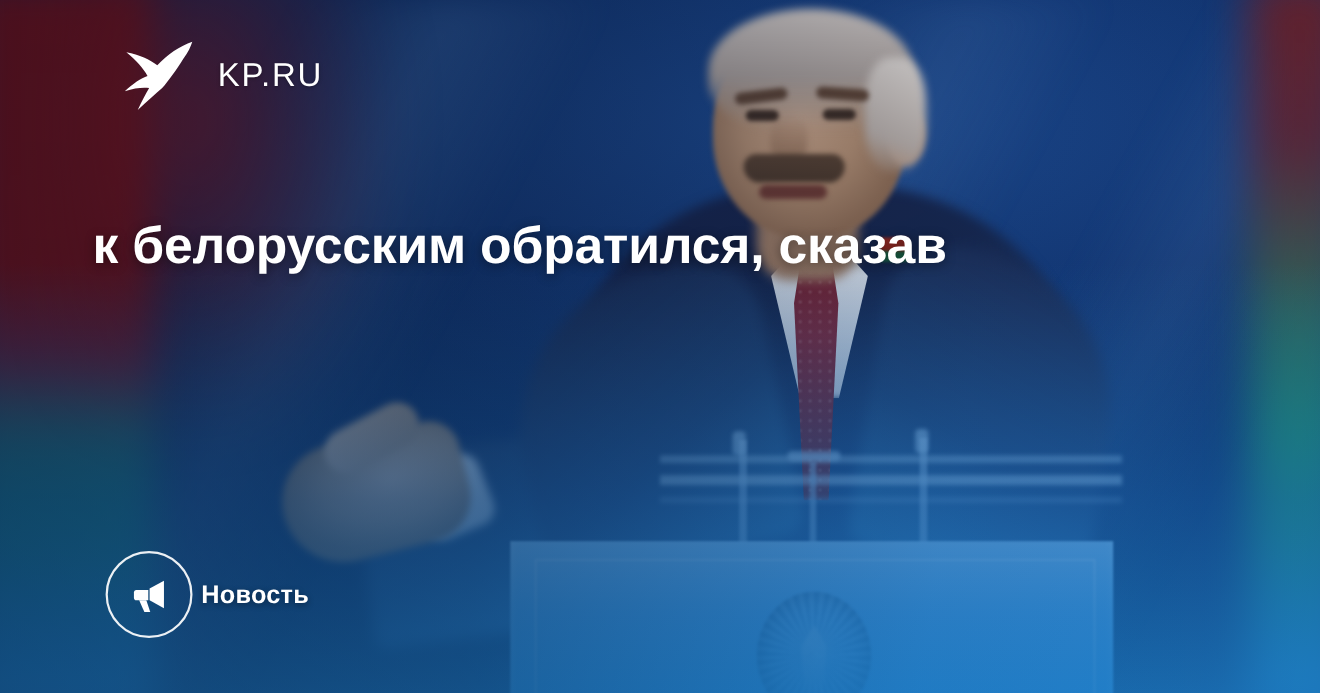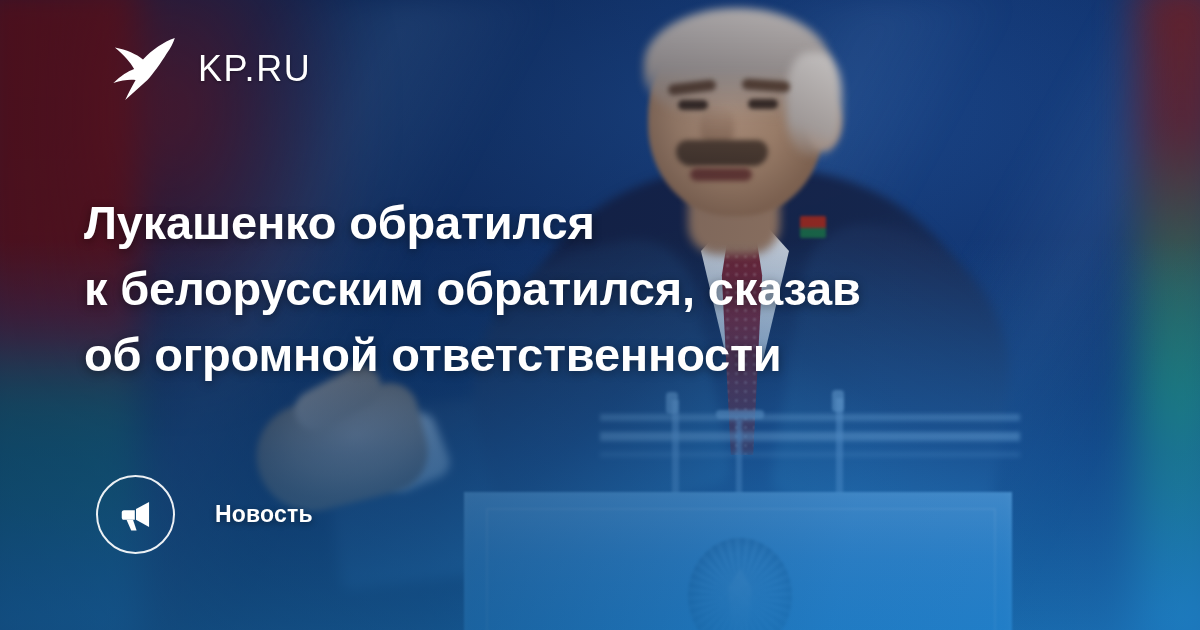--- a/index.html
+++ b/index.html
@@ -238,21 +238,21 @@
   
   .content { position: absolute; inset: 0; }
 
   .brand {
     position: absolute; left: 106px; top: 32px;
     display: flex; align-items: center; gap: 18px;
   }
   .brand-mark { width: 74px; height: 74px; display: block; }
   .brand-name {
     color: #ffffff;
-    font-size: 36px;
+    font-size: 30px;
     font-weight: 500;
     letter-spacing: 1.6px;
     line-height: 1;
     text-shadow: 0 1px 3px rgba(0,0,0,0.35);
   }
 
   .headline {
     position: absolute;
     left: 84px; top: 190px;
     width: 1010px;
@@ -260,22 +260,22 @@
     font-size: 47px;
     font-weight: 700;
     line-height: 66px;
     letter-spacing: -0.2px;
     text-shadow: 0 2px 10px rgba(0,0,0,0.42);
   }
   .headline .hl-line { display: block; white-space: nowrap; }
 
   .tag {
     position: absolute;
-    left: 96px; top: 475px;
-    display: flex; align-items: center; gap: 40px;
+    left: 96px; top: 501px;
+    display: flex; align-items: center; gap: 8px;
   }
   .tag-badge {
     width: 79px; height: 79px; border-radius: 50%;
     border: 2px solid rgba(255,255,255,0.92);
     display: flex; align-items: center; justify-content: center;
     box-sizing: border-box;
   }
   .tag-badge svg { width: 38px; height: 38px; display: block; }
   .tag-label {
     color: #ffffff;
@@ -343,23 +343,21 @@
   <div class="content">
 
     <div class="brand">
       <svg class="brand-mark" viewBox="0 0 100 100" aria-hidden="true">
         <path fill="#ffffff" d="M93 8 C78 13 62 24 50 37 C41 30 28 24 12 21 C24 31 33 41 38 50 C30 53 20 59 10 69 C22 65 32 64 40 65 C36 72 31 81 26 92 C38 81 48 72 56 65 C64 56 74 42 82 29 C88 21 91 14 93 8 Z"></path>
       </svg>
       <div class="brand-name">KP.RU</div>
     </div>
 
     <div class="headline">
-      <span class="hl-line">Лукашенко обратился</span>
       <span class="hl-line">к белорусским обратился, сказав</span>
-      <span class="hl-line">об огромной ответственности</span>
     </div>
 
     <div class="tag">
       <div class="tag-badge">
         <svg viewBox="0 0 64 64" aria-hidden="true">
           <path fill="#ffffff" d="M54 10 L54 52 L32 40 L32 22 Z"></path>
           <path fill="#ffffff" d="M12 24 L30 24 L30 40 L12 40 C9 40 8 38 8 36 L8 28 C8 26 9 24 12 24 Z"></path>
           <path fill="#ffffff" d="M16 40 L27 40 L33 58 L24 58 Z"></path>
         </svg>
       </div>

